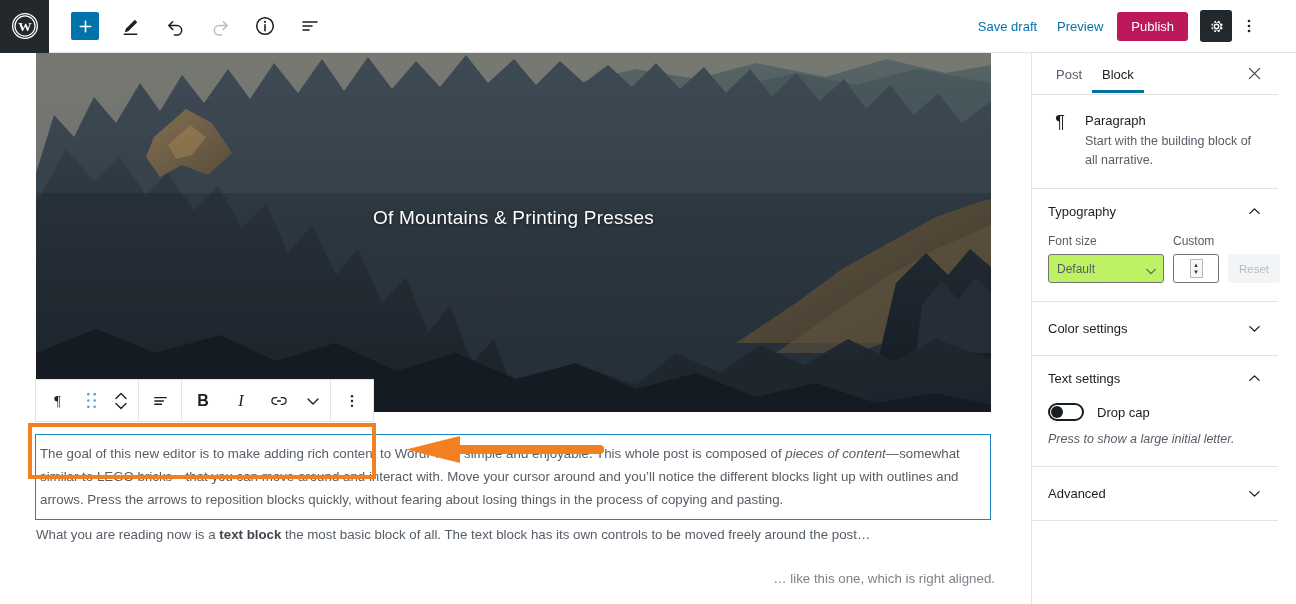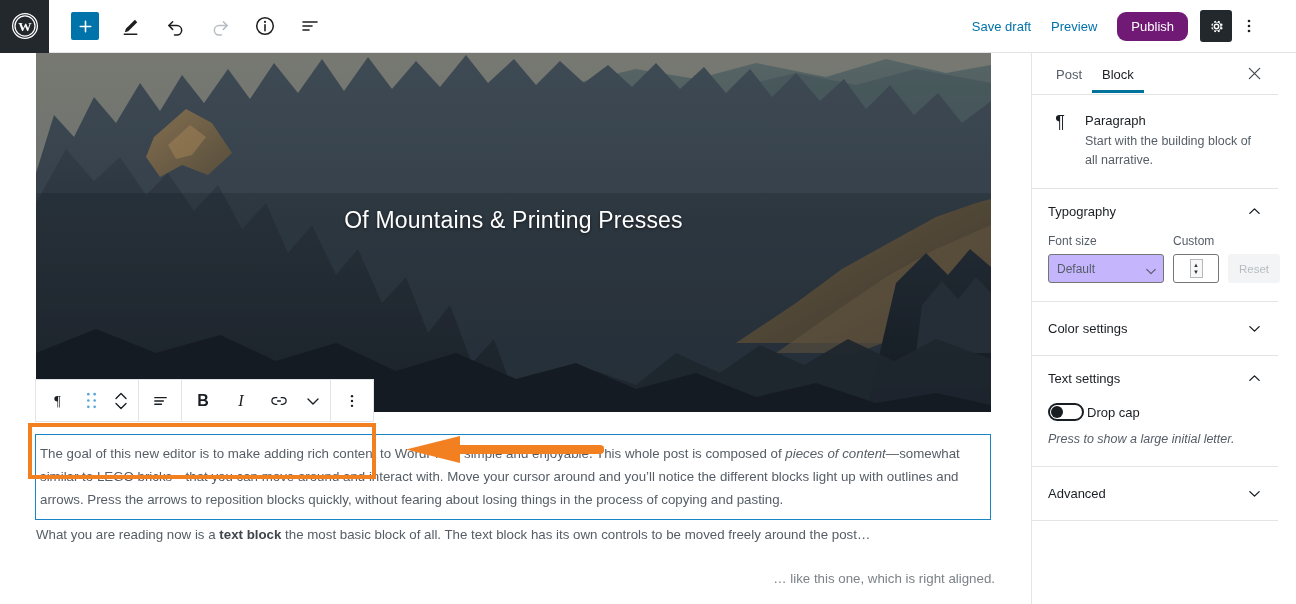--- a/index.html
+++ b/index.html
@@ -46,23 +46,23 @@
   .tb-right {
     margin-left: auto; display: flex; align-items: center;
     padding-right: 32px; gap: 0;
   }
   .link-btn {
     background: transparent; border: none; cursor: pointer;
     color: #0073aa; font-size: 13px; font-family: "Liberation Sans", sans-serif;
     padding: 6px 10px;
   }
   .publish-btn {
-    background: #701a75; color: #fff; border: none; cursor: pointer;
+    background: #be185d; color: #fff; border: none; cursor: pointer;
     font-size: 13px; font-family: "Liberation Sans", sans-serif;
-    padding: 7px 14px; border-radius: 9px; margin-left: 10px;
+    padding: 7px 14px; border-radius: 3px; margin-left: 4px;
   }
   .gear-btn {
     background: #23282d; color: #fff; border: none; cursor: pointer;
     width: 32px; height: 32px; border-radius: 3px; margin-left: 12px;
     display: flex; align-items: center; justify-content: center;
   }
   .kebab-btn {
     background: transparent; border: none; cursor: pointer;
     width: 30px; height: 32px; margin-left: 2px;
     display: flex; align-items: center; justify-content: center;
@@ -80,21 +80,21 @@
   
   .hero {
     position: absolute; left: 36px; top: 0;
     width: 955px; height: 359px;
     overflow: hidden;
   }
   .hero-title {
     position: absolute; left: 0; right: 0; top: 154px;
     text-align: center;
     color: #ffffff;
-    font-size: 23px;
+    font-size: 19px;
     letter-spacing: 0.2px;
     text-shadow: 0 1px 3px rgba(0,0,0,0.55);
     z-index: 4;
   }
 
   
   .para-block {
     position: absolute; left: 35px; top: 381px;
     width: 956px;
     border: 1px solid #1a85c4;
@@ -242,21 +242,21 @@
   .panel-title { font-size: 13px; color: #191e23; }
   .chev { color: #191e23; display: flex; align-items: center; }
 
   .panel-body { padding: 0 16px 18px 16px; }
 
   .fs-row { display: flex; align-items: flex-end; gap: 9px; }
   .fs-col-label { font-size: 12px; color: #555d66; margin-bottom: 6px; display: block; }
   .fs-select {
     width: 116px; height: 29px;
     border: 1px solid #757575; border-radius: 3px;
-    background: #c4b5fd; font-size: 12px; color: #555d66;
+    background: #bef264; font-size: 12px; color: #555d66;
     padding: 0 22px 0 8px;
     font-family: "Liberation Sans", sans-serif;
     appearance: none; cursor: pointer;
   }
   .fs-select-wrap { position: relative; }
   .fs-select-chev {
     position: absolute; right: 7px; top: 9px;
     pointer-events: none; color: #555d66;
   }
   .fs-number {
@@ -272,21 +272,21 @@
     gap: 3px; cursor: pointer;
   }
   .spinner span { font-size: 6px; line-height: 4px; color: #32373c; }
   .reset-btn {
     height: 29px; padding: 0 11px;
     background: #f3f4f5; border: none; border-radius: 3px;
     font-size: 11.5px; color: #b5bcc2; cursor: pointer;
     font-family: "Liberation Sans", sans-serif;
   }
 
-  .toggle-row { display: flex; align-items: center; gap: 3px; margin-top: 2px; }
+  .toggle-row { display: flex; align-items: center; gap: 13px; margin-top: 2px; }
   .toggle {
     width: 36px; height: 18px; border-radius: 9px;
     border: 2px solid #191e23; background: #fff;
     position: relative; cursor: pointer; flex: 0 0 36px;
   }
   .toggle-knob {
     position: absolute; left: 1px; top: 1px;
     width: 12px; height: 12px; border-radius: 50%;
     background: #191e23;
   }

